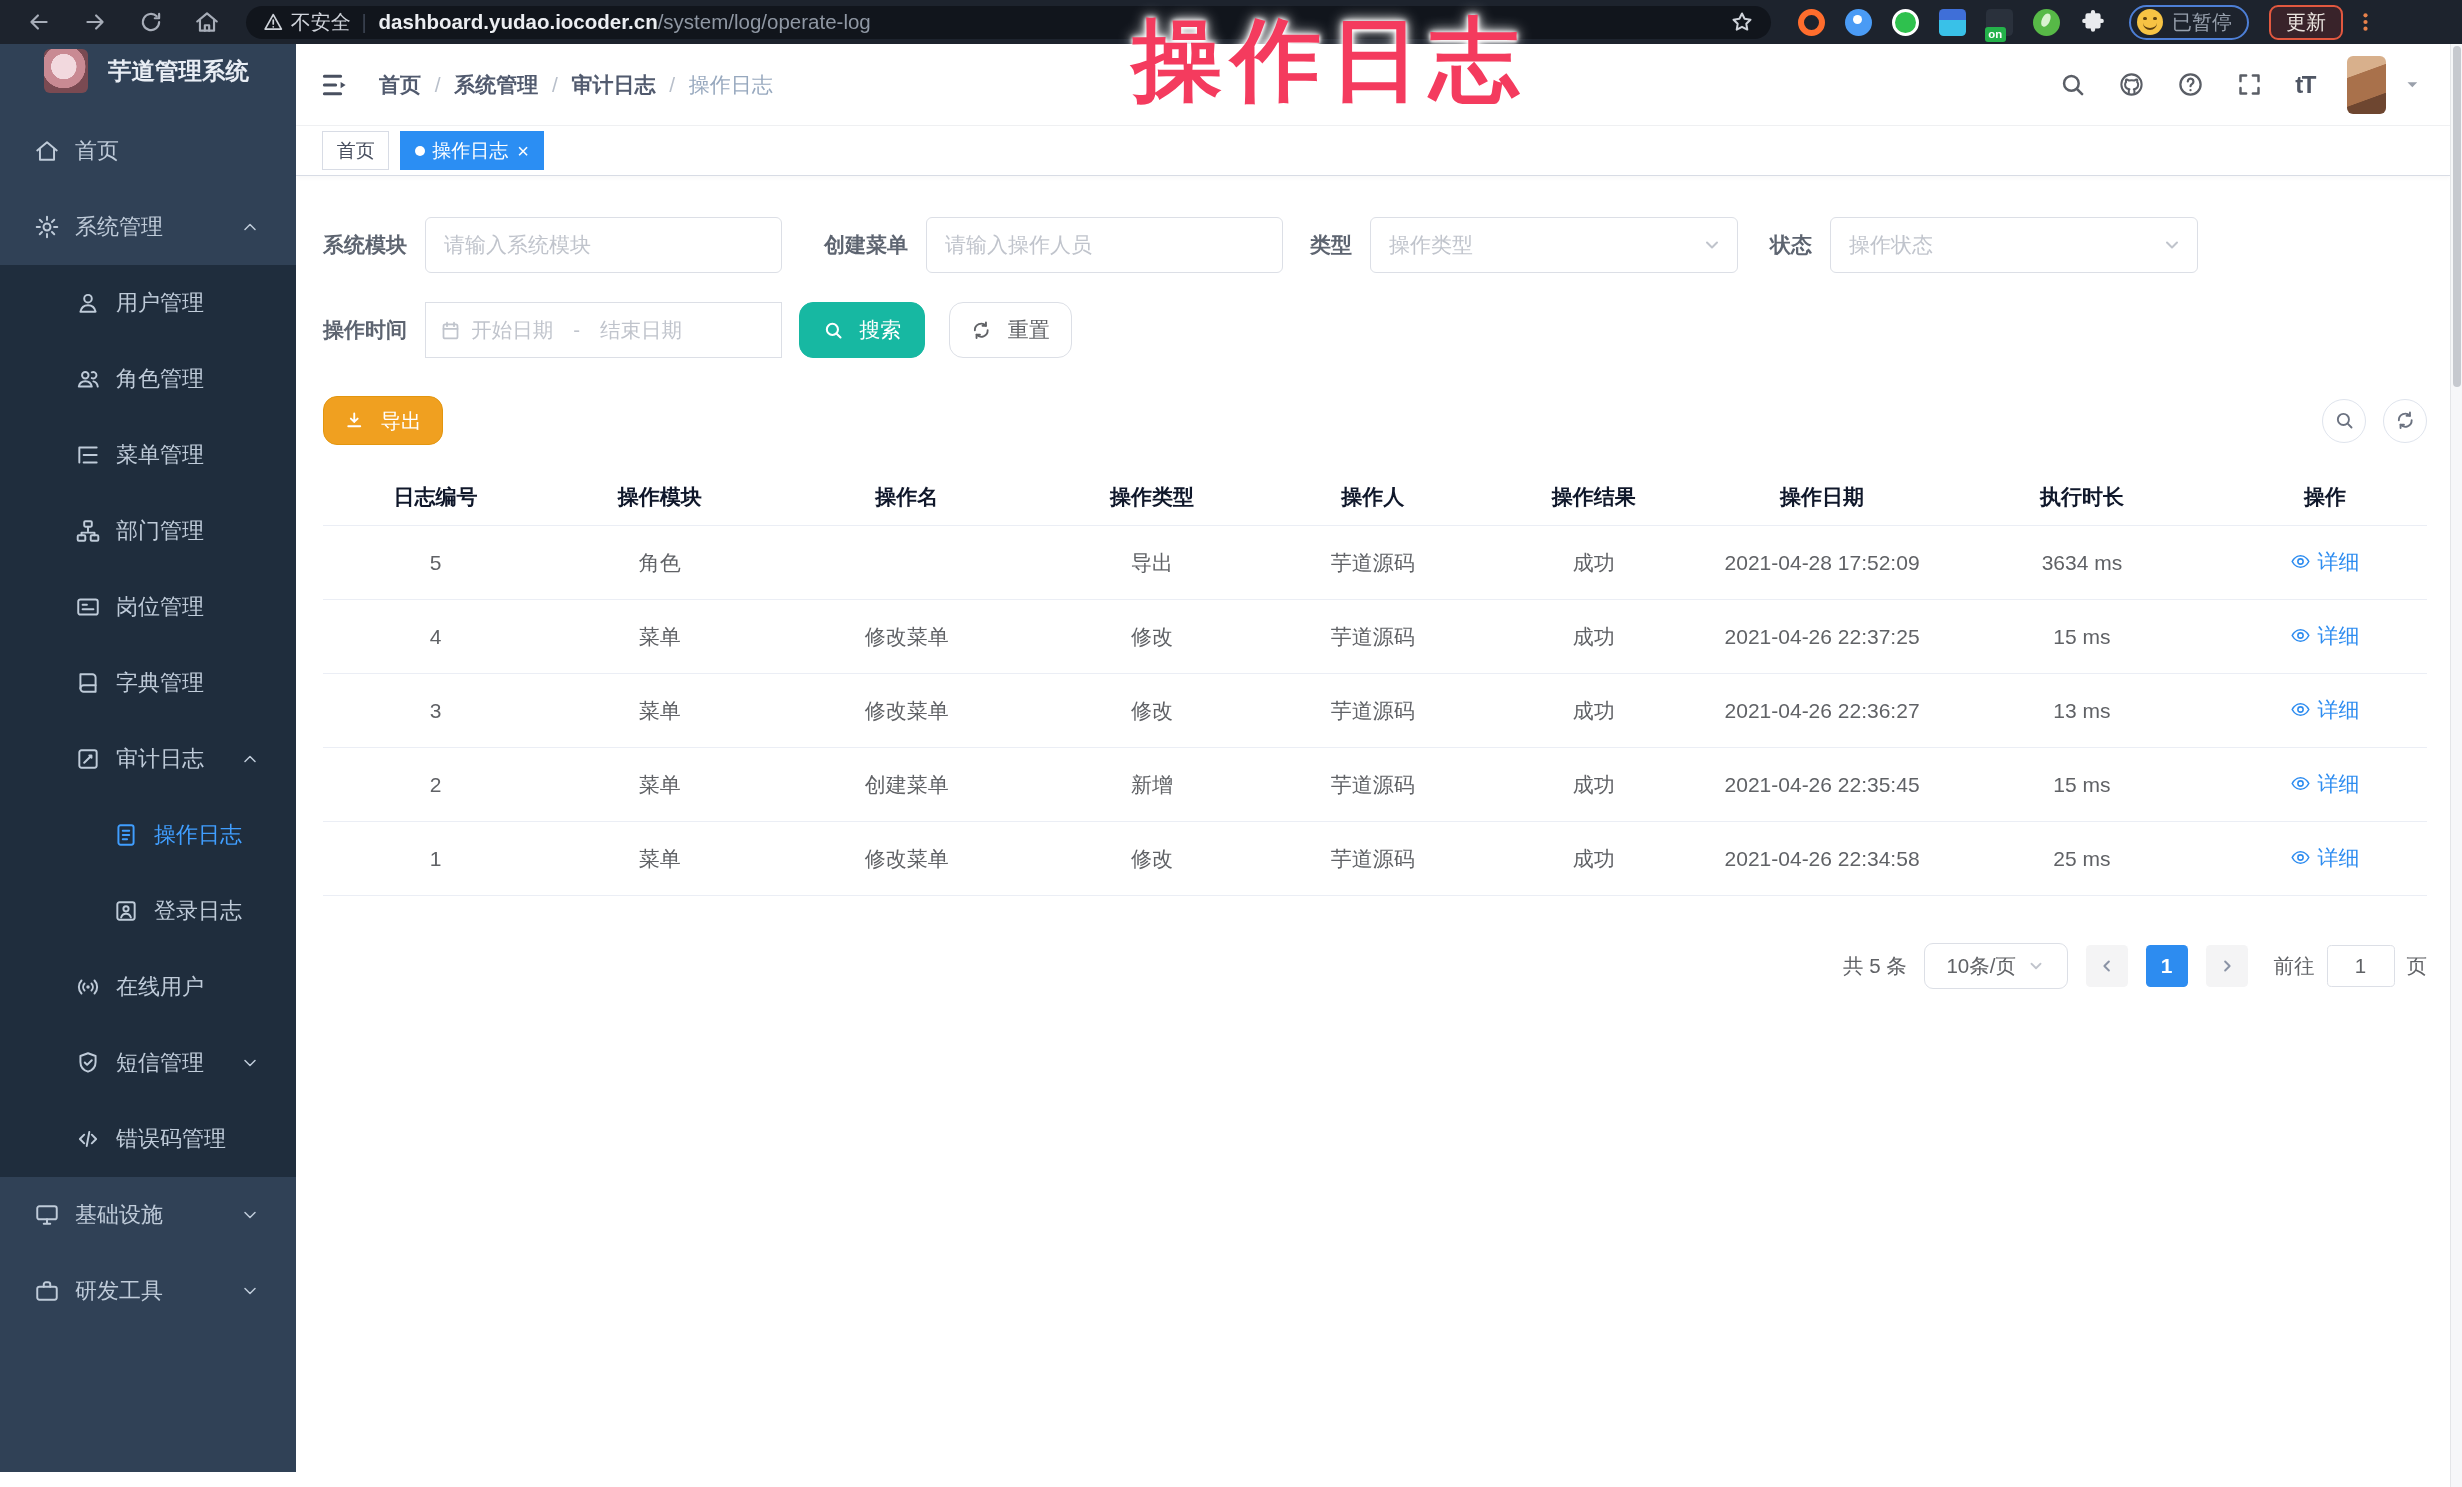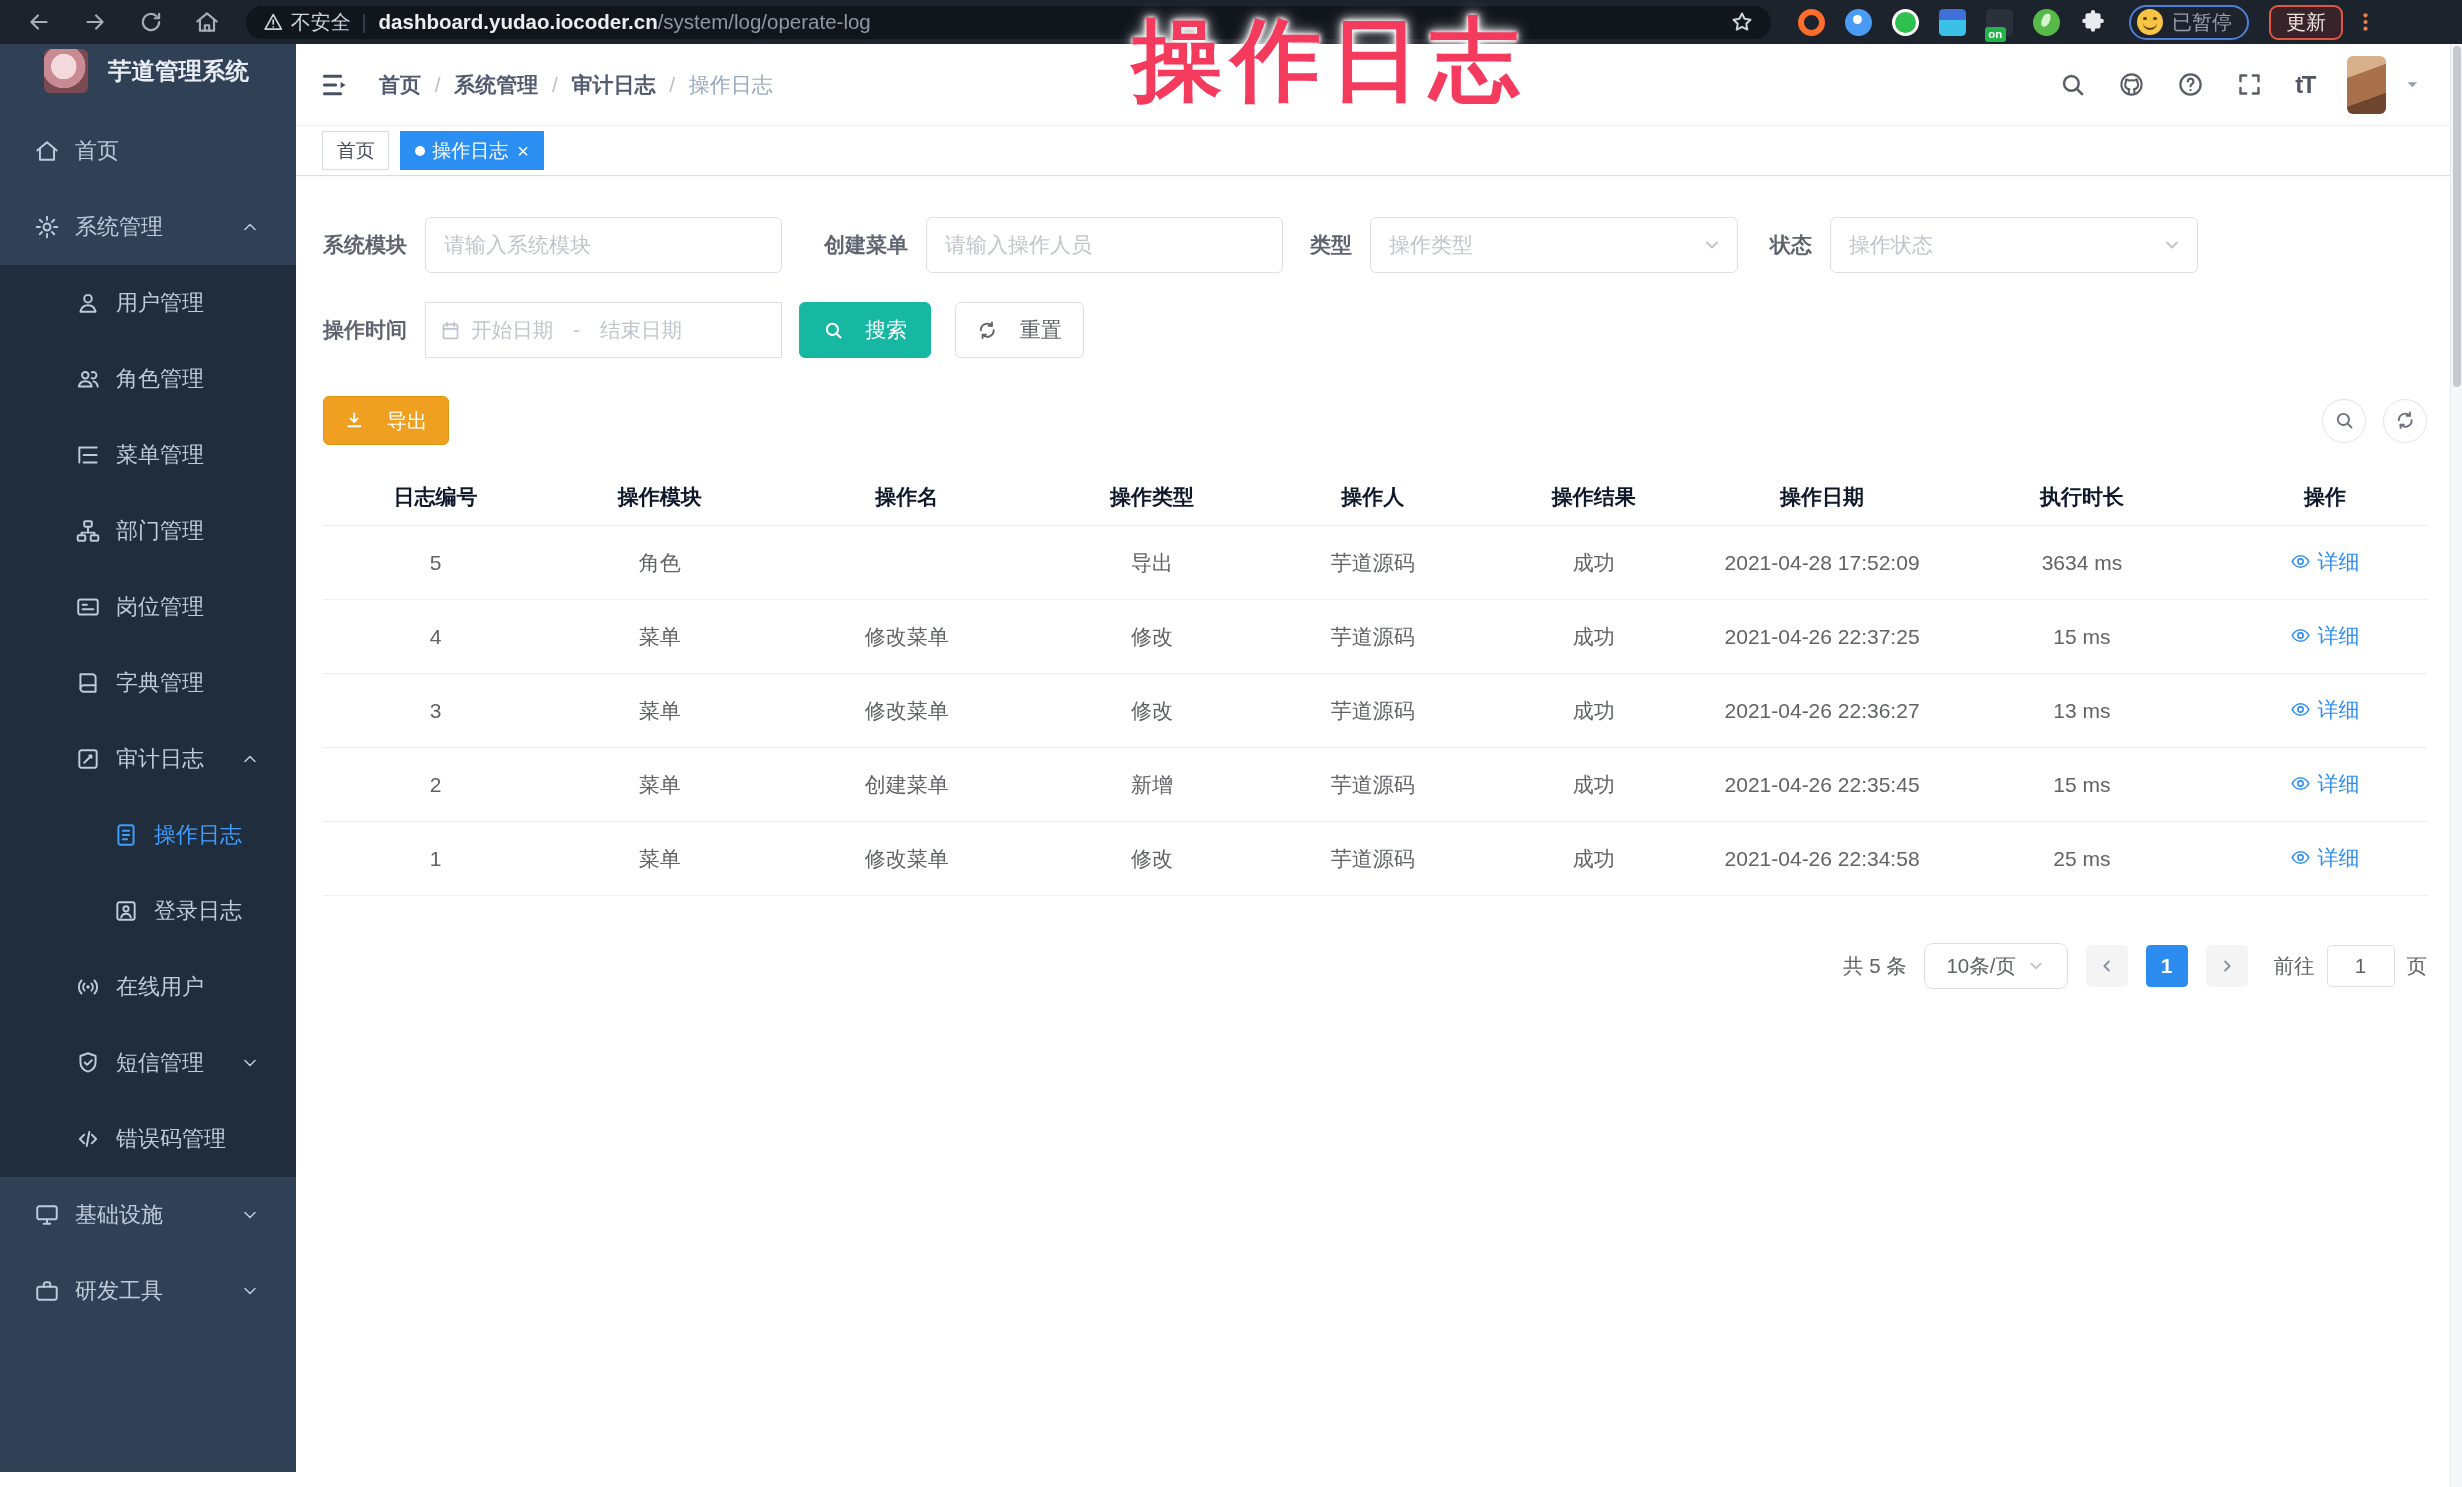--- a/index.html
+++ b/index.html
@@ -85,21 +85,21 @@
   .f-input { height:56px; border:1.5px solid #dcdfe6; border-radius:6px; font-size:21px; color:#606266; padding:0 18px; background:#fff; outline:none; font-family:inherit; }
   .f-input::placeholder { color:#c0c4cc; }
   .w470 { width:357px; } .w485 { width:368px; }
   .f-select { height:56px; border:1.5px solid #dcdfe6; border-radius:6px; display:flex; align-items:center; padding:0 15px 0 18px; cursor:pointer; background:#fff; }
   .f-select .ph { font-size:21px; color:#c0c4cc; flex:1; }
   .f-select .sel-caret { width:20px; height:20px; color:#c0c4cc; }
   .date-range { width:357px; height:56px; border:1.5px solid #dcdfe6; border-radius:0; display:flex; align-items:center; padding:0 13.7px; background:#fff; cursor:pointer; }
   .date-range .cal { width:21px; height:21px; color:#c0c4cc; margin-right:10.6px; }
   .date-range .dph { font-size:20.5px; color:#c0c4cc; }
   .date-range .dsep { font-size:20.5px; color:#c0c4cc; margin:0 20px; }
-  .btn { display:flex; align-items:center; justify-content:center; border-radius:6px; cursor:pointer; font-size:21px; gap:22px; border:1.5px solid transparent; }
+  .btn { display:flex; align-items:center; justify-content:center; border-radius:14px; cursor:pointer; font-size:21px; gap:16px; border:1.5px solid transparent; }
   .btn .bicon { width:20.5px; height:20.5px; }
   .btn-search { height:56px; padding:0 23px; background:#17b8a2; border-color:#17b8a2; color:#fff; margin-left:16.7px; }
   .btn-reset { height:56px; padding:0 21px; background:#fff; border-color:#dcdfe6; color:#606266; margin-left:24px; }
   .toolbar-row { margin-top:38px; display:flex; align-items:center; }
   .btn-export { height:49px; padding:0 20px; background:#f0a020; border-color:#e3960f; color:#fff; font-size:20.5px; }
   .tool-circles { margin-left:auto; display:flex; gap:16.7px; }
   .circle-btn { width:44px; height:44px; border-radius:50%; border:1.5px solid #dfe4ed; color:#6b7280; display:flex; align-items:center; justify-content:center; cursor:pointer; background:#fff; }
   .circle-btn .icon { width:20.5px; height:20.5px; }
 
   

